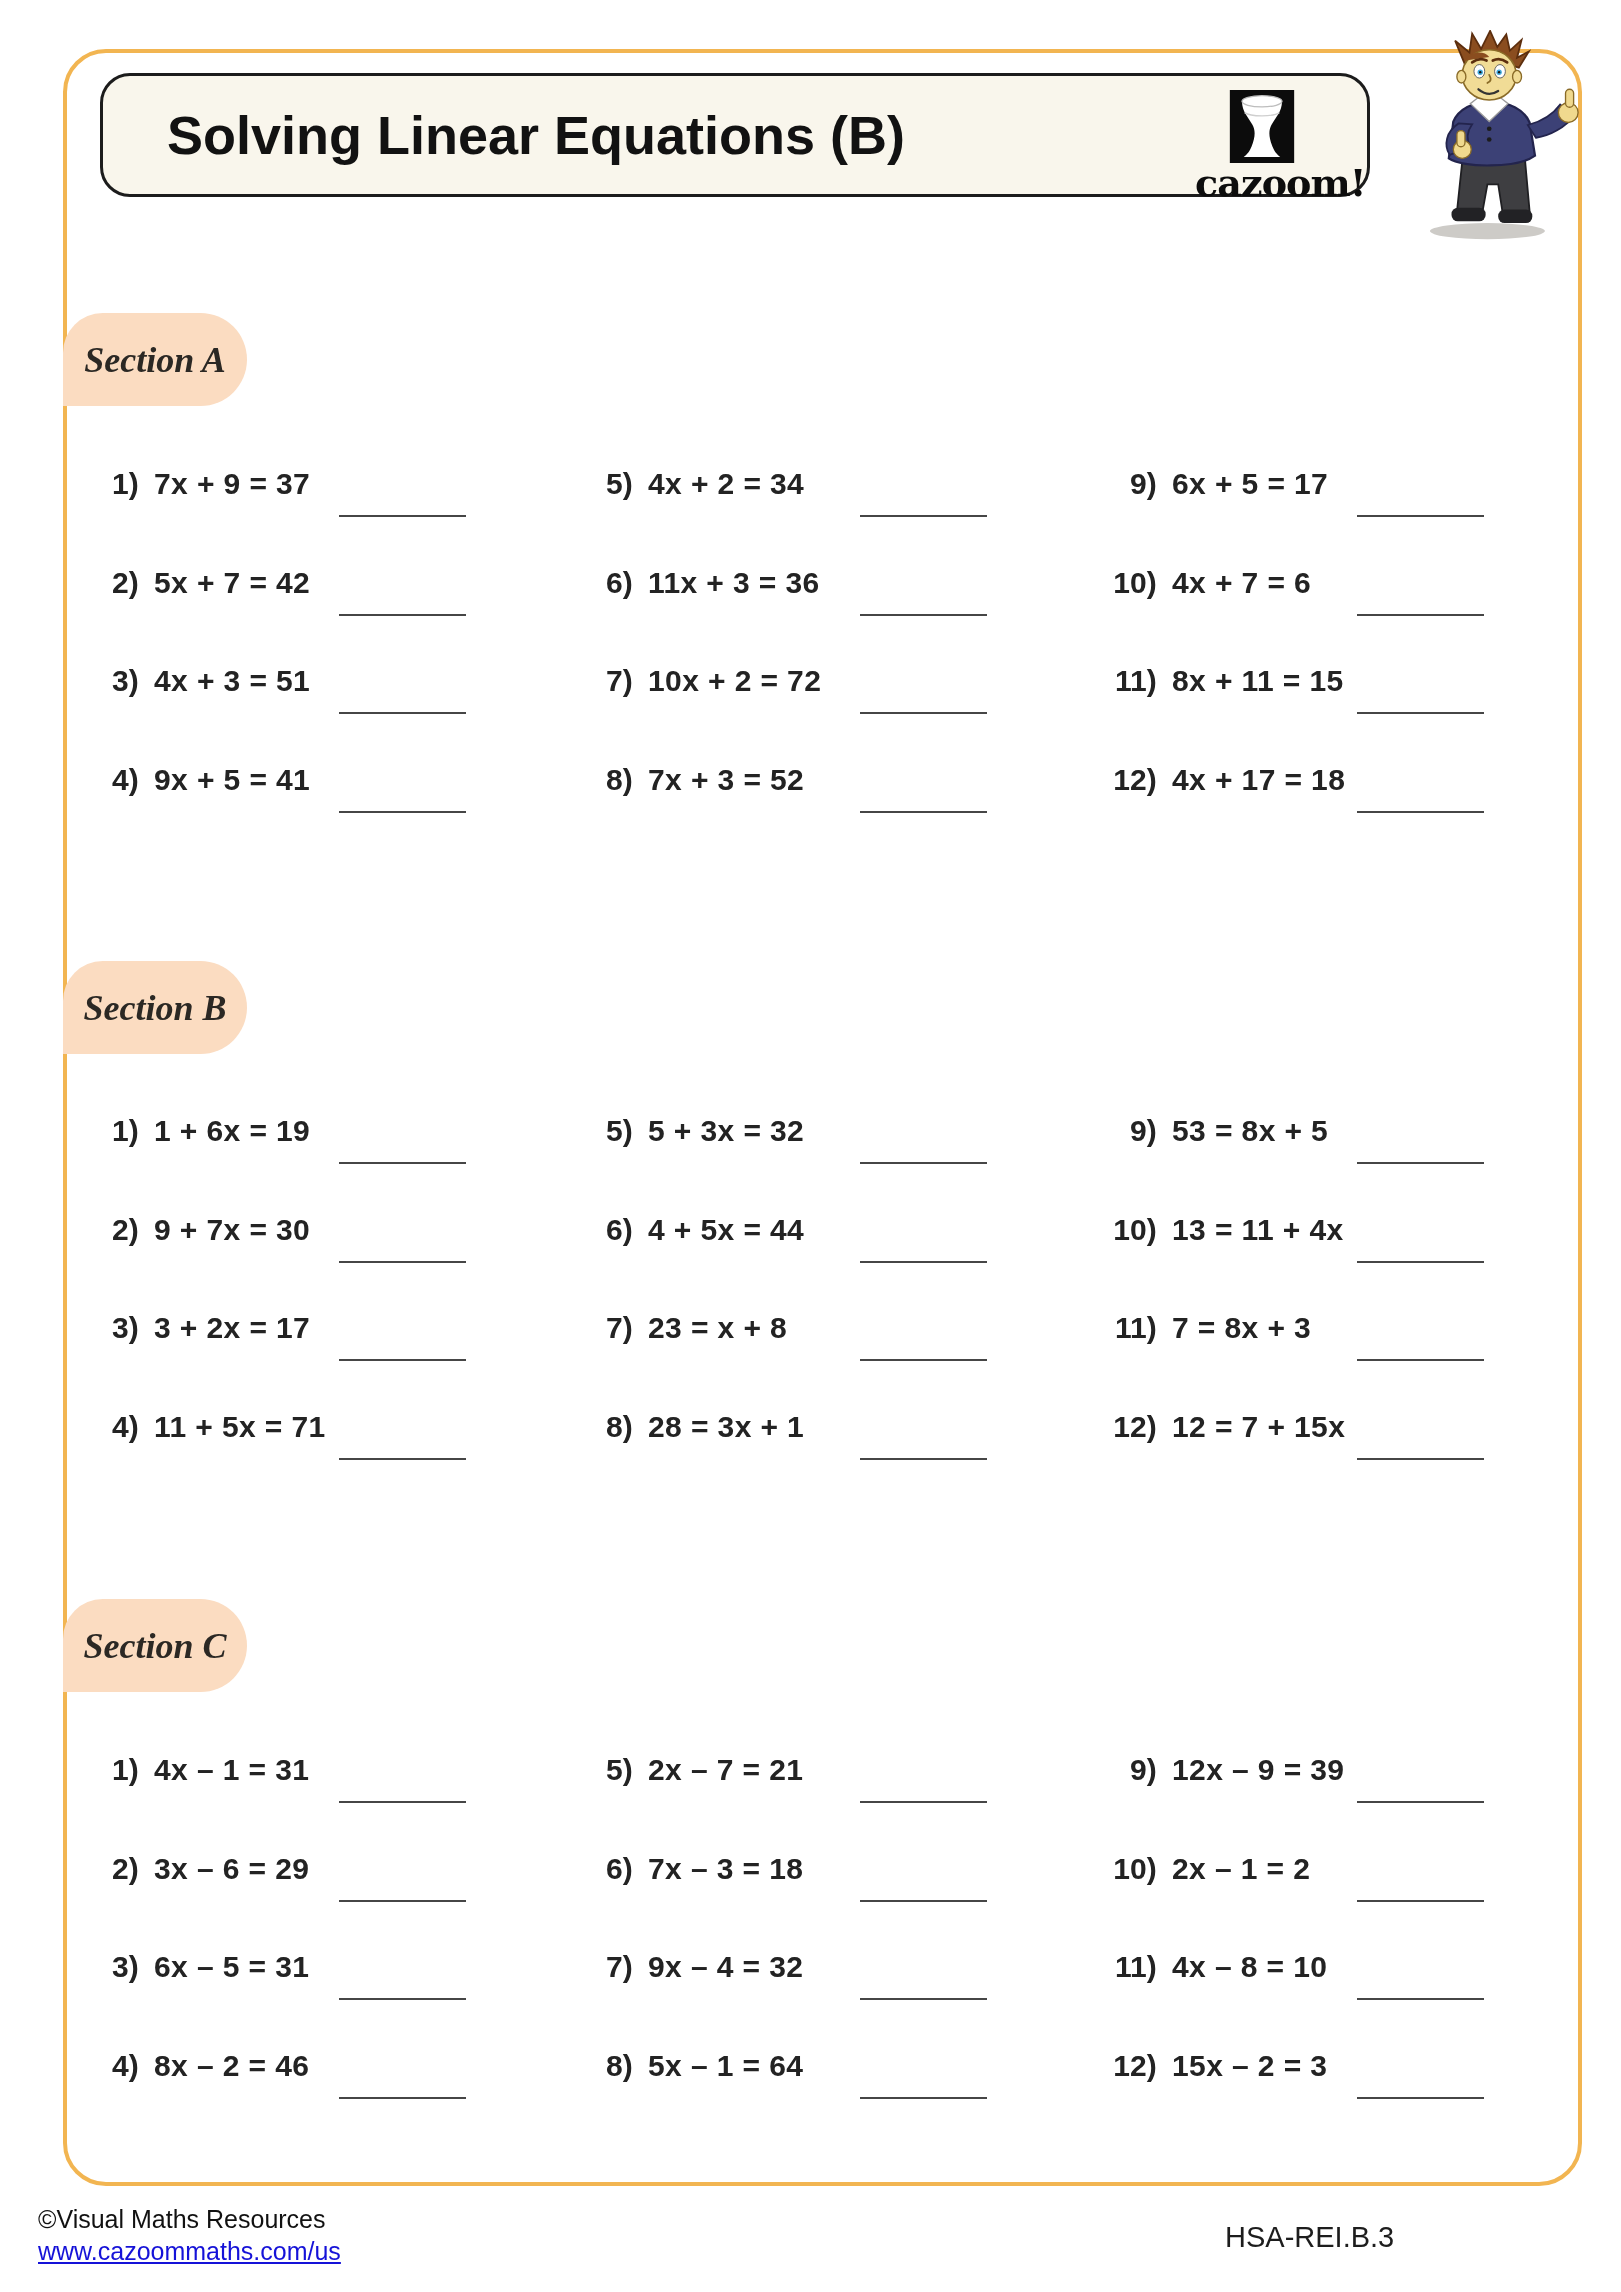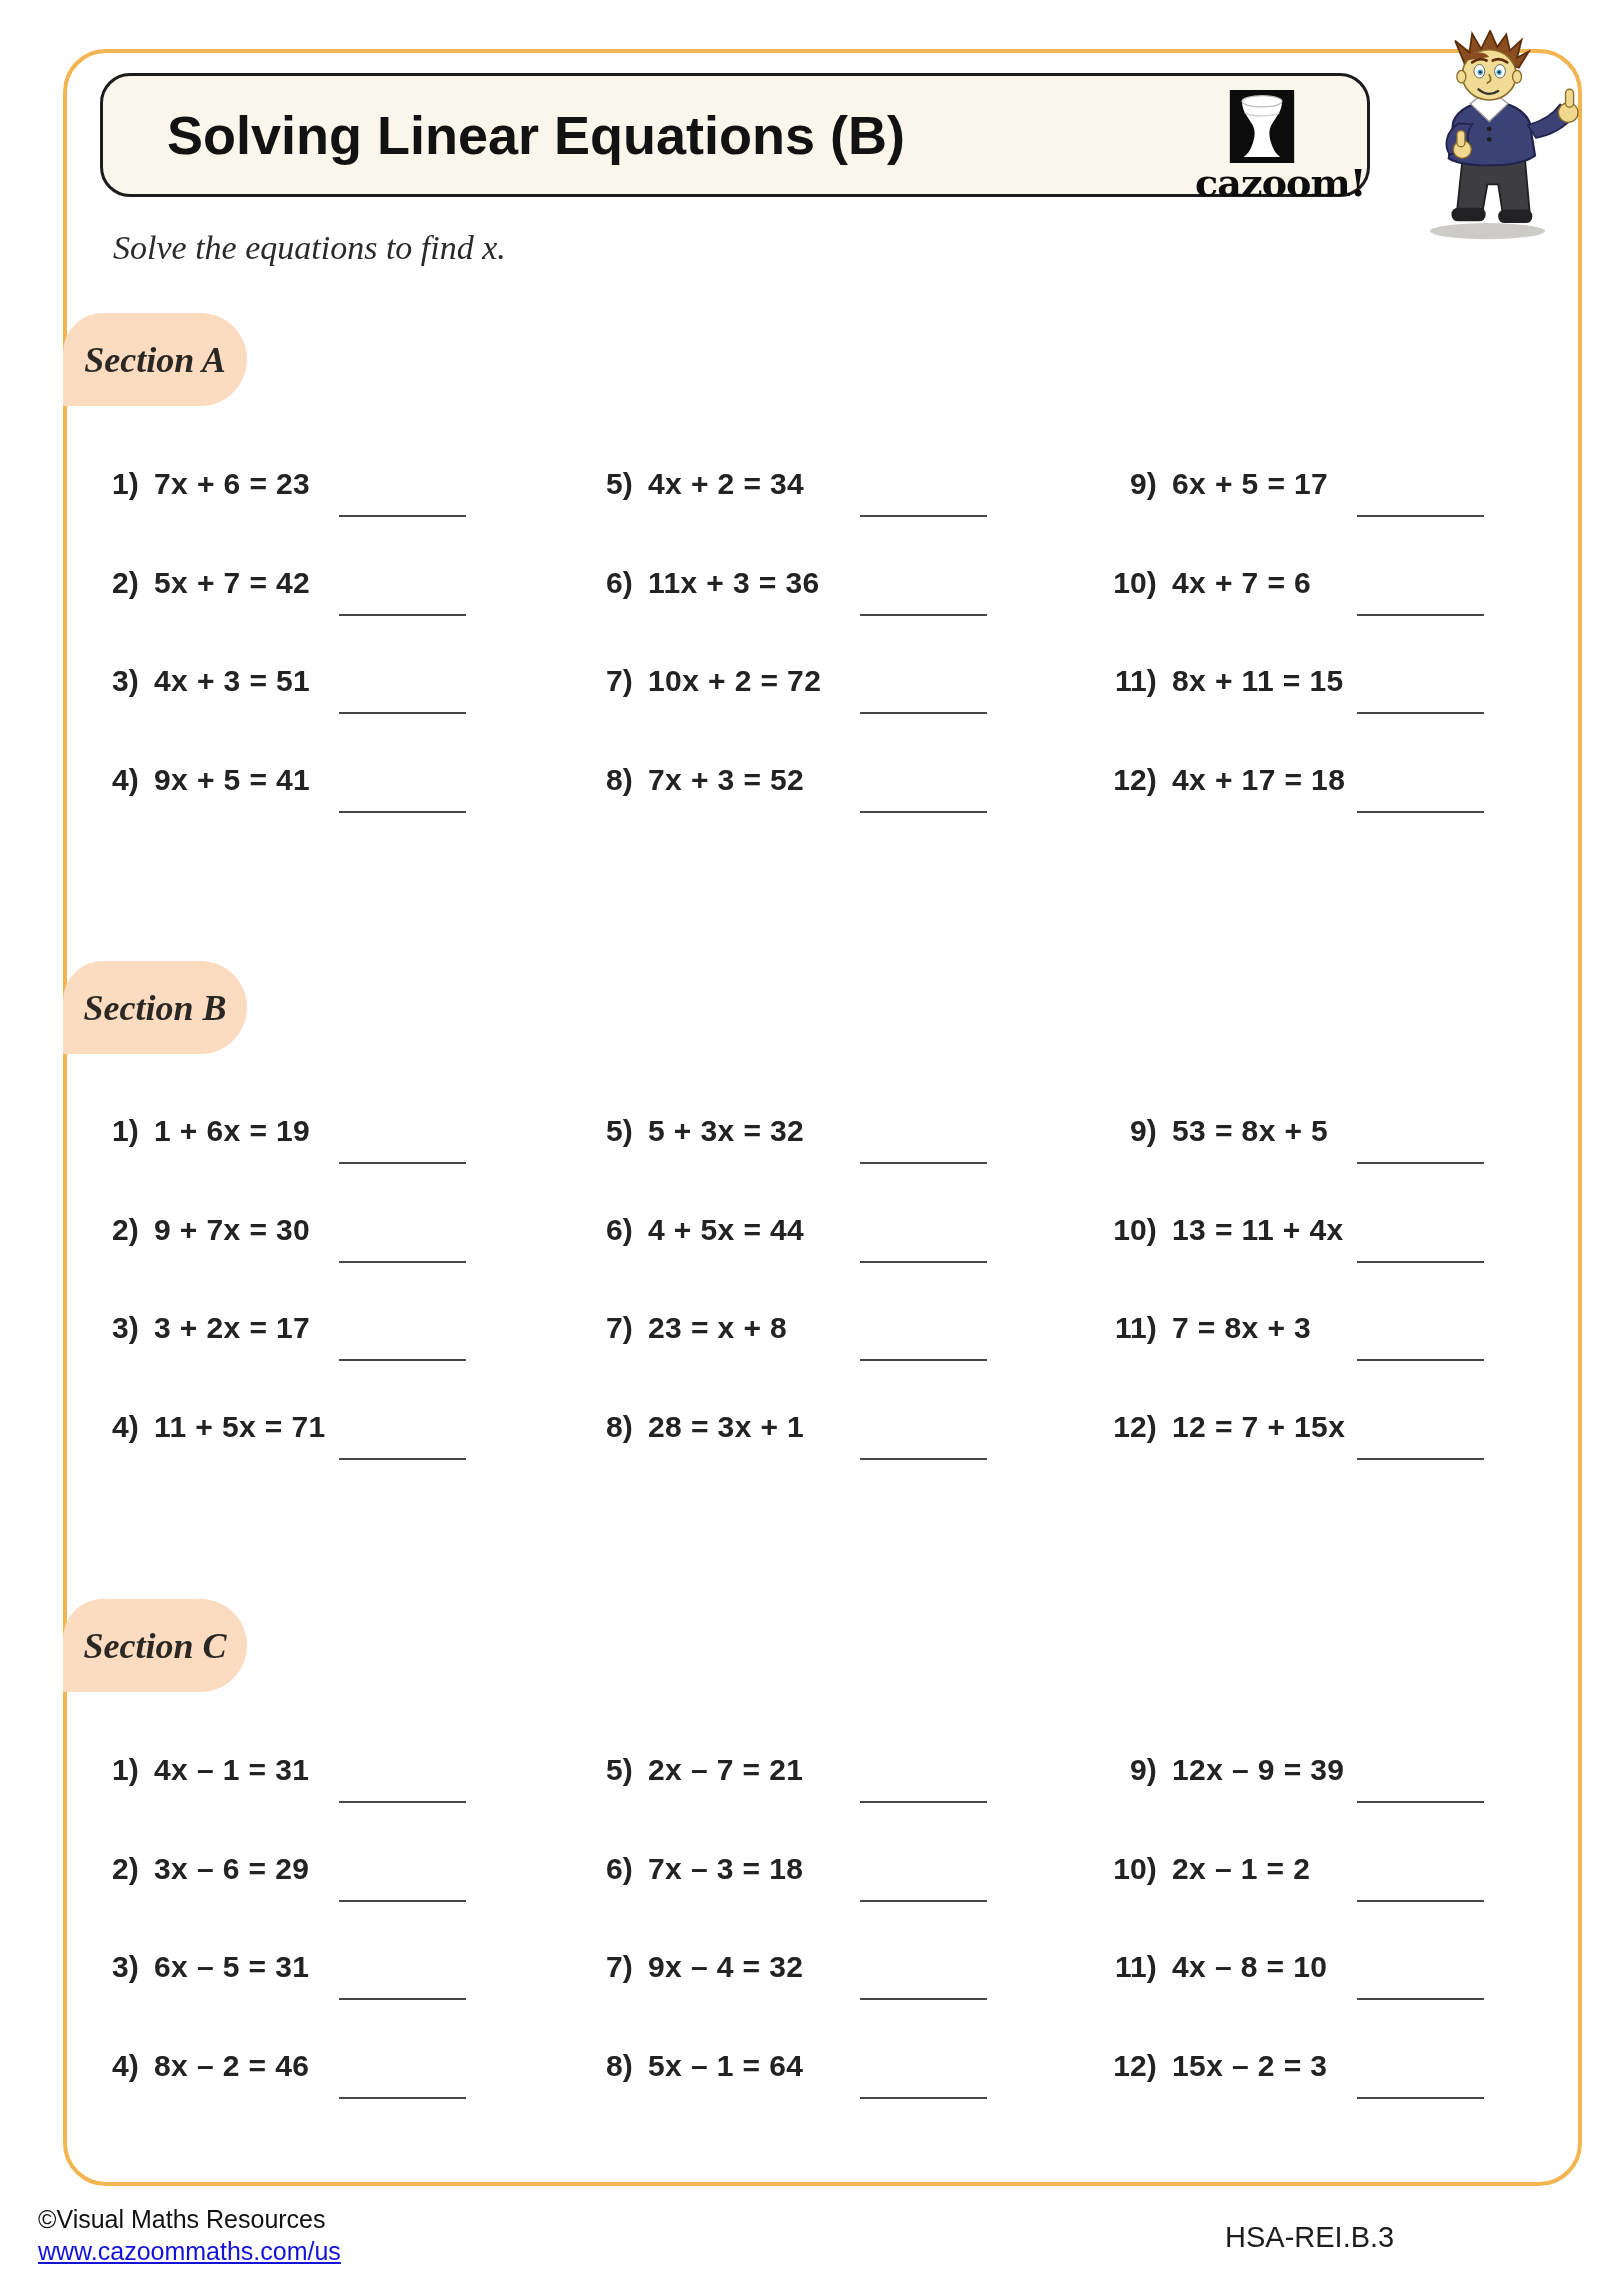--- a/index.html
+++ b/index.html
@@ -116,25 +116,24 @@
     <circle cx="108" cy="47" r="3" fill="#3fa9dc"></circle>
     <circle cx="129" cy="47" r="3" fill="#3fa9dc"></circle>
     <circle cx="108" cy="47" r="1.3" fill="#111"></circle>
     <circle cx="129" cy="47" r="1.3" fill="#111"></circle>
     <path d="M99,36 q8,-6 16,-2" fill="none" stroke="#5c2e0e" stroke-width="3" stroke-linecap="round"></path>
     <path d="M122,34 q8,-4 16,2" fill="none" stroke="#5c2e0e" stroke-width="3" stroke-linecap="round"></path>
     <path d="M118,50 q4,7 -2,9" fill="none" stroke="#8a6b28" stroke-width="2" stroke-linecap="round"></path>
     <path d="M106,66 q11,9 22,2" fill="none" stroke="#333" stroke-width="2.5" stroke-linecap="round"></path>
   </svg>
 
-  <div class="instruction">Solve the equations to find x.</div>
 
   <div class="badge" id="badge-a">Section A</div>
   <div class="section-grid" id="grid-a">
-      <div class="cell" style="left: 0px; top: 0px; width: 369px;"><span class="pnum">1)</span><span class="peq">7x + 6 = 23</span><span class="ansline"></span></div>
+      <div class="cell" style="left: 0px; top: 0px; width: 369px;"><span class="pnum">1)</span><span class="peq">7x + 9 = 37</span><span class="ansline"></span></div>
       <div class="cell" style="left: 0px; top: 99px; width: 369px;"><span class="pnum">2)</span><span class="peq">5x + 7 = 42</span><span class="ansline"></span></div>
       <div class="cell" style="left: 0px; top: 197px; width: 369px;"><span class="pnum">3)</span><span class="peq">4x + 3 = 51</span><span class="ansline"></span></div>
       <div class="cell" style="left: 0px; top: 296px; width: 369px;"><span class="pnum">4)</span><span class="peq">9x + 5 = 41</span><span class="ansline"></span></div>
       <div class="cell" style="left: 494px; top: 0px; width: 396px;"><span class="pnum">5)</span><span class="peq">4x + 2 = 34</span><span class="ansline"></span></div>
       <div class="cell" style="left: 494px; top: 99px; width: 396px;"><span class="pnum">6)</span><span class="peq">11x + 3 = 36</span><span class="ansline"></span></div>
       <div class="cell" style="left: 494px; top: 197px; width: 396px;"><span class="pnum">7)</span><span class="peq">10x + 2 = 72</span><span class="ansline"></span></div>
       <div class="cell" style="left: 494px; top: 296px; width: 396px;"><span class="pnum">8)</span><span class="peq">7x + 3 = 52</span><span class="ansline"></span></div>
       <div class="cell" style="left: 1018px; top: 0px; width: 369px;"><span class="pnum">9)</span><span class="peq">6x + 5 = 17</span><span class="ansline"></span></div>
       <div class="cell" style="left: 1018px; top: 99px; width: 369px;"><span class="pnum">10)</span><span class="peq">4x + 7 = 6</span><span class="ansline"></span></div>
       <div class="cell" style="left: 1018px; top: 197px; width: 369px;"><span class="pnum">11)</span><span class="peq">8x + 11 = 15</span><span class="ansline"></span></div>

